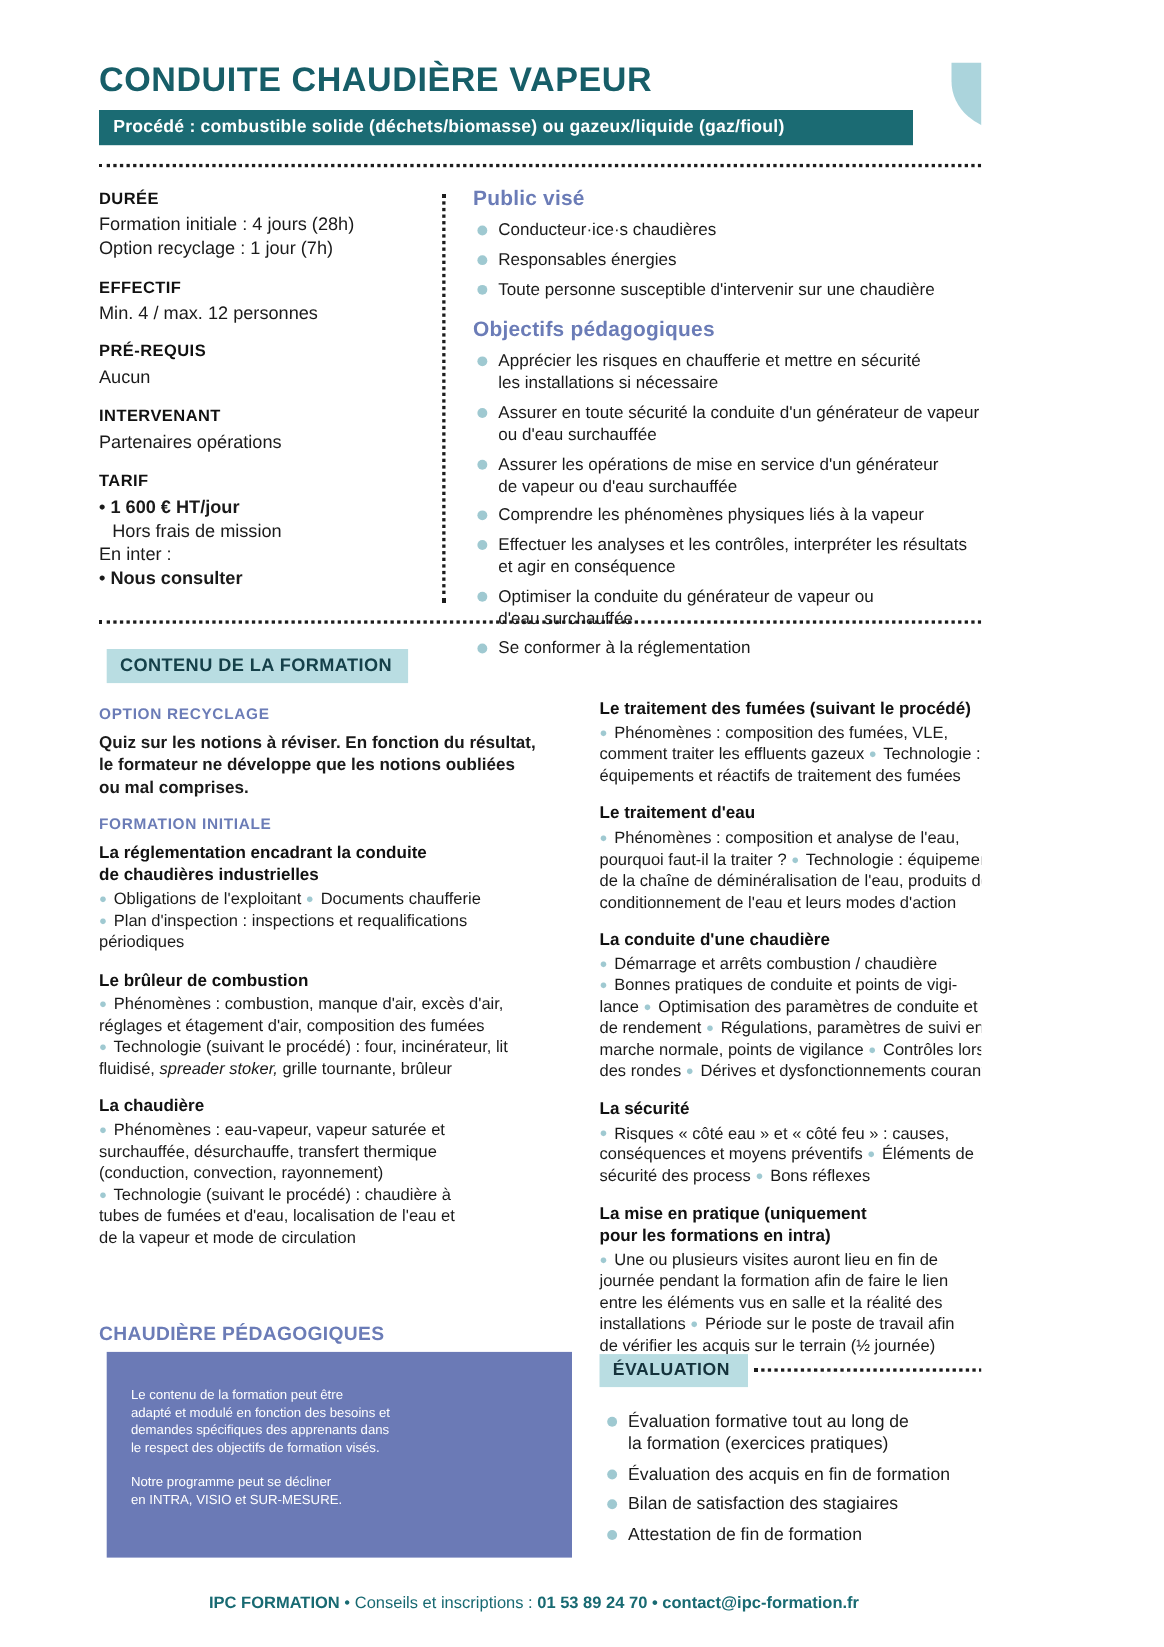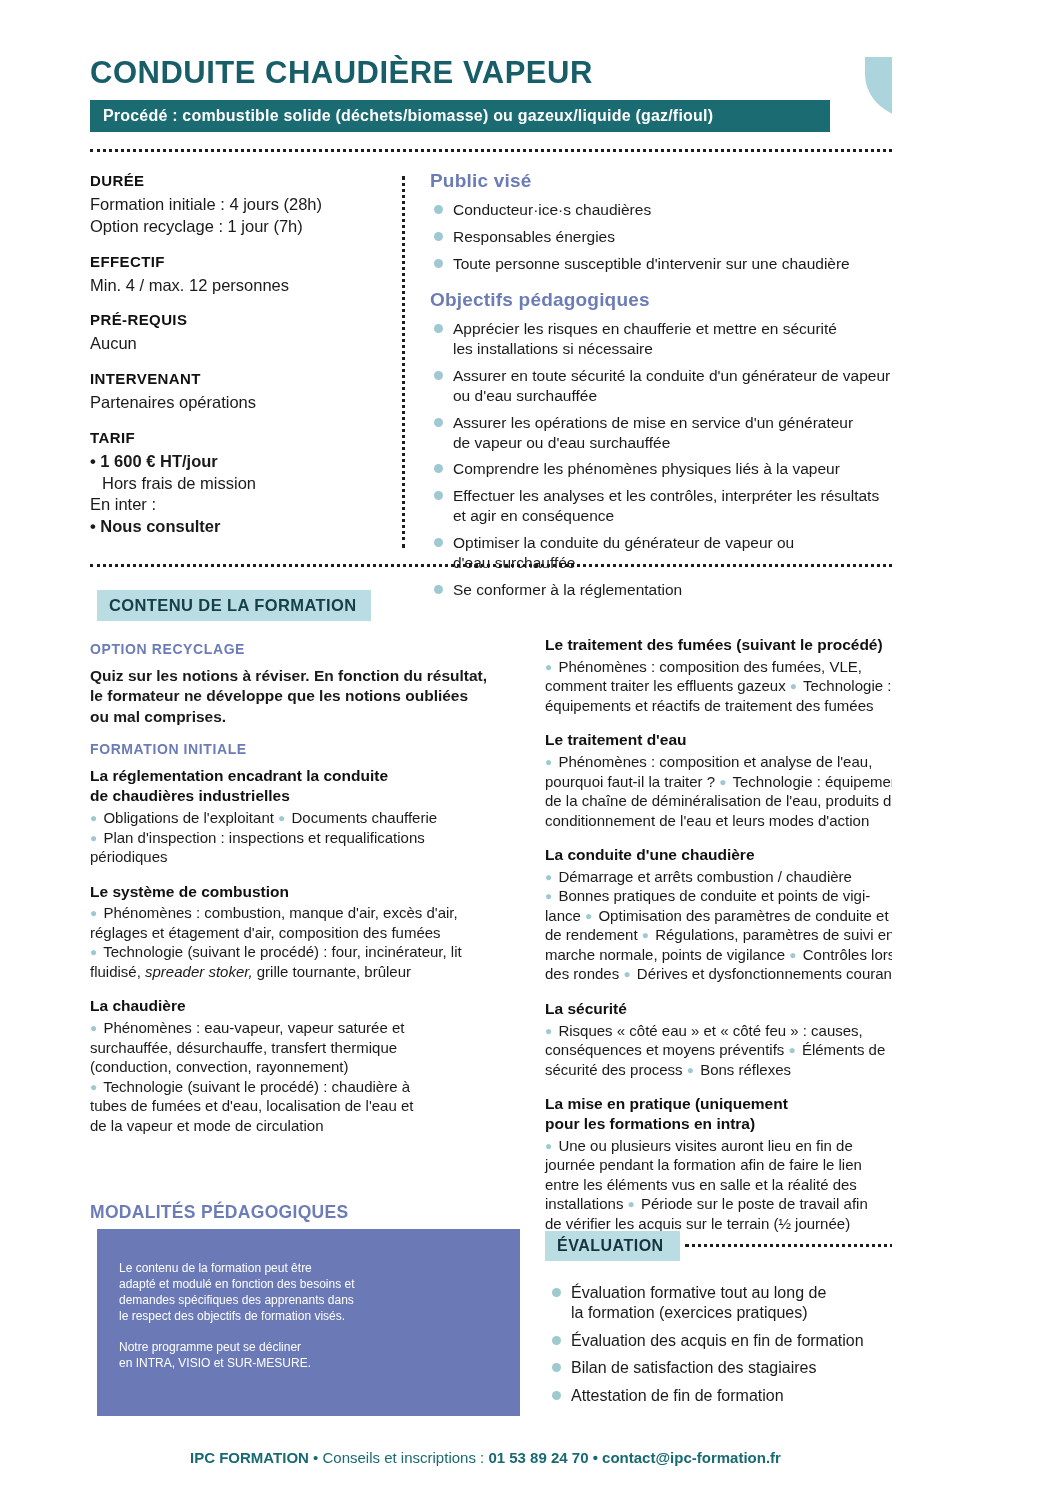--- a/index.html
+++ b/index.html
@@ -195,21 +195,21 @@
 le formateur ne développe que les notions oubliées
 ou mal comprises.</div>
     <div class="mini-cap">FORMATION INITIALE</div>
     <div>
         <div class="sec">
           <h4>La réglementation encadrant la conduite
 de chaudières industrielles</h4>
           <p><span class="idot">●</span> Obligations de l'exploitant <span class="idot">●</span> Documents chaufferie<br><span class="idot">●</span> Plan d'inspection : inspections et requalifications<br>périodiques</p>
         </div>
         <div class="sec">
-          <h4>Le système de combustion</h4>
+          <h4>Le brûleur de combustion</h4>
           <p><span class="idot">●</span> Phénomènes : combustion, manque d'air, excès d'air,<br>réglages et étagement d'air, composition des fumées<br><span class="idot">●</span> Technologie (suivant le procédé) : four, incinérateur, lit<br>fluidisé, <i>spreader stoker,</i> grille tournante, brûleur</p>
         </div>
         <div class="sec">
           <h4>La chaudière</h4>
           <p><span class="idot">●</span> Phénomènes : eau-vapeur, vapeur saturée et<br>surchauffée, désurchauffe, transfert thermique<br>(conduction, convection, rayonnement)<br><span class="idot">●</span> Technologie (suivant le procédé) : chaudière à<br>tubes de fumées et d'eau, localisation de l'eau et<br>de la vapeur et mode de circulation</p>
         </div>
       </div>
   </div>
 
   <div class="col col-right">
@@ -231,21 +231,21 @@
           <p><span class="idot">●</span> Risques « côté eau » et « côté feu » : causes,<br>conséquences et moyens préventifs <span class="idot">●</span> Éléments de<br>sécurité des process <span class="idot">●</span> Bons réflexes</p>
         </div>
         <div class="sec">
           <h4>La mise en pratique (uniquement
 pour les formations en intra)</h4>
           <p><span class="idot">●</span> Une ou plusieurs visites auront lieu en fin de<br>journée pendant la formation afin de faire le lien<br>entre les éléments vus en salle et la réalité des<br>installations <span class="idot">●</span> Période sur le poste de travail afin<br>de vérifier les acquis sur le terrain (½ journée)</p>
         </div>
       </div>
   </div>
 
-  <div class="modalites-h">MODALITÉS PÉDAGOGIQUES</div>
+  <div class="modalites-h">CHAUDIÈRE PÉDAGOGIQUES</div>
   <div class="modal-box">
     <p>Le contenu de la formation peut être
 adapté et modulé en fonction des besoins et
 demandes spécifiques des apprenants dans
 le respect des objectifs de formation visés.</p>
     <p>Notre programme peut se décliner
 en INTRA, VISIO et SUR-MESURE.</p>
   </div>
 
   <div class="eval-badge">ÉVALUATION</div>

